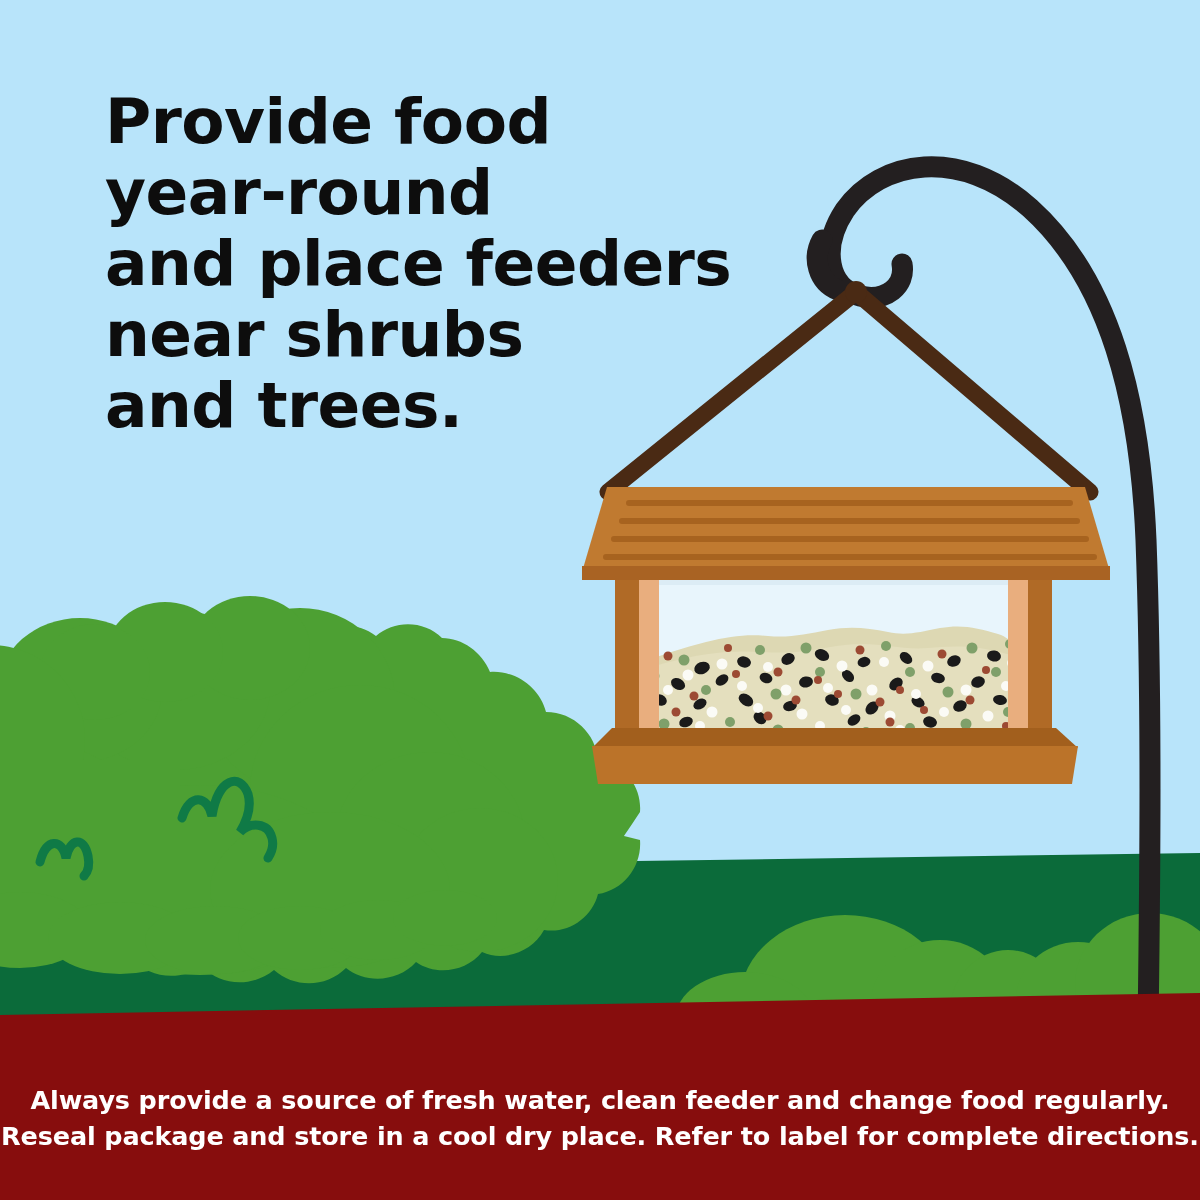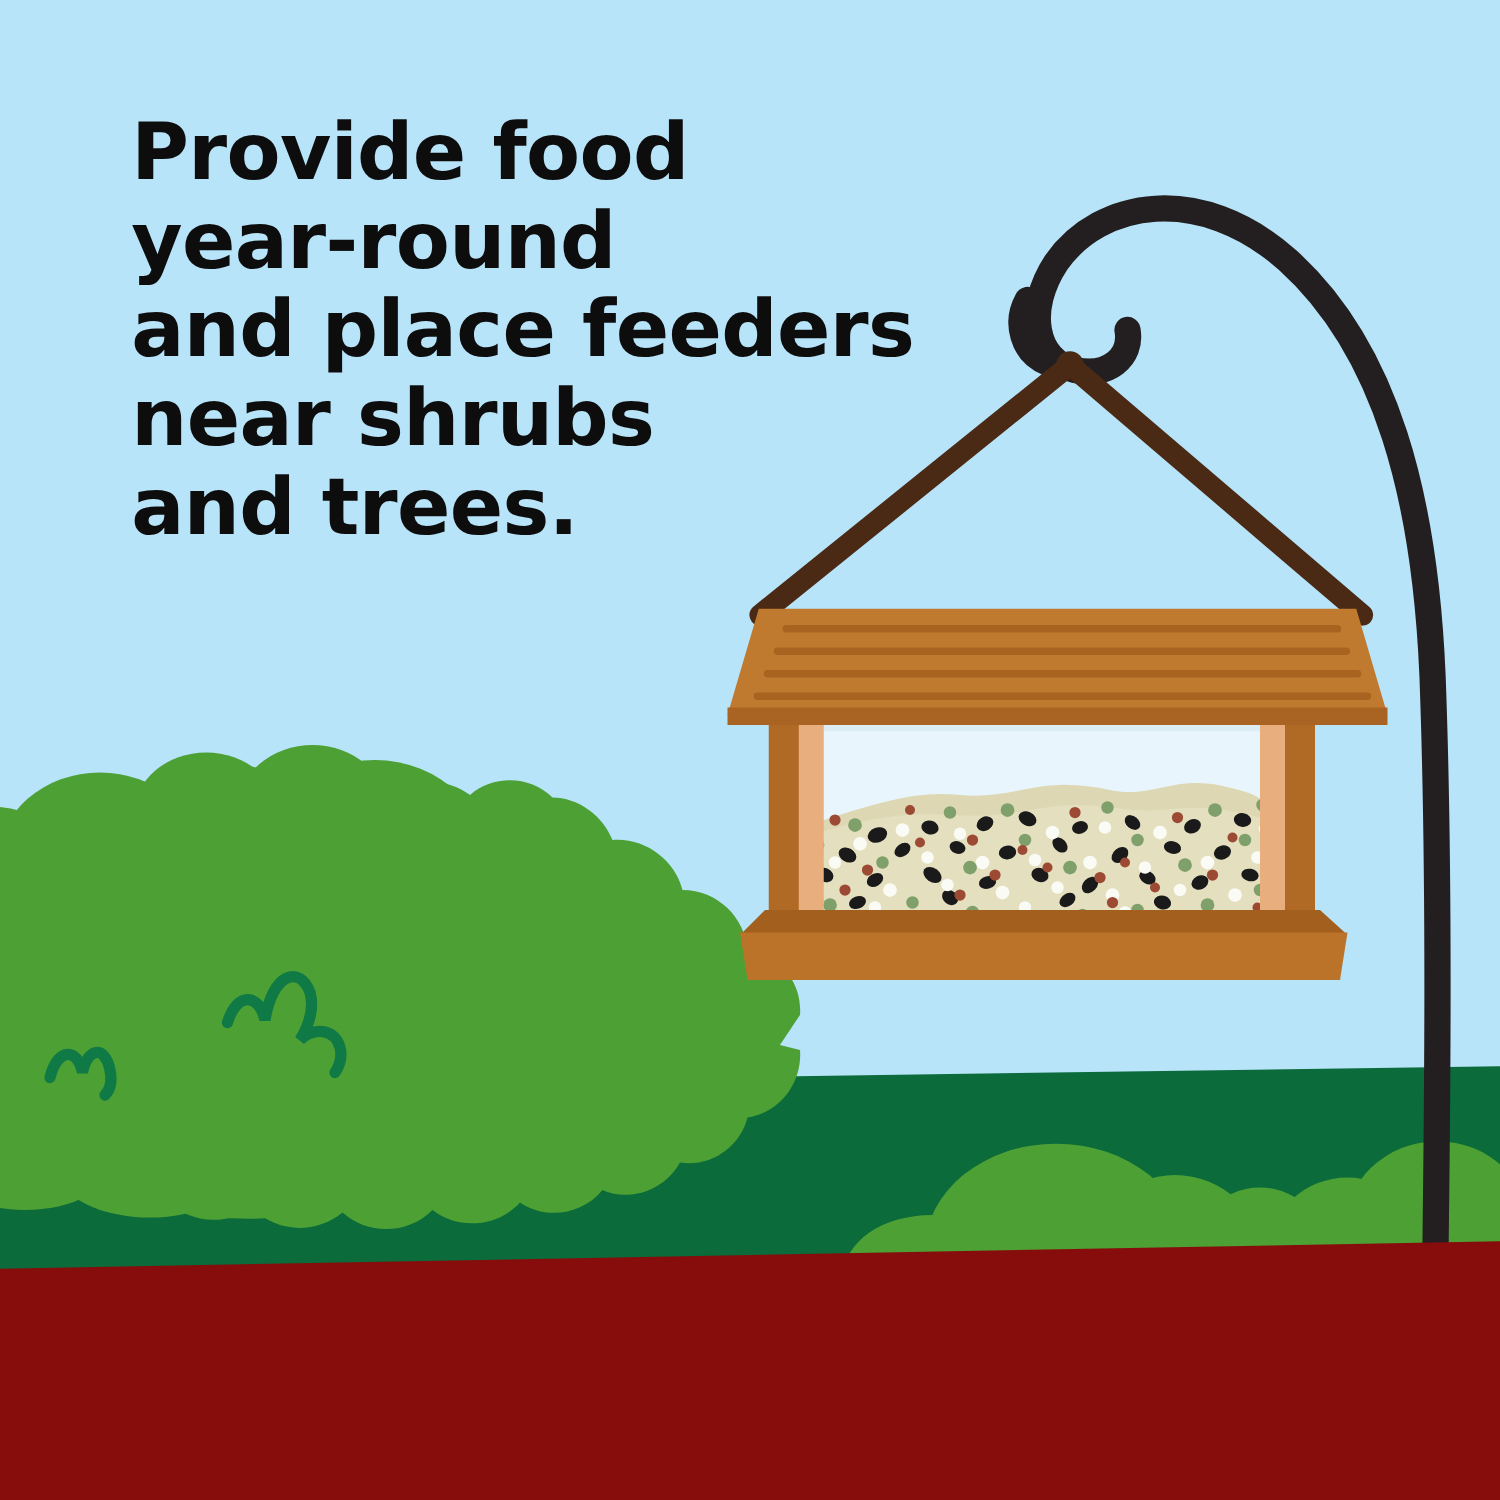--- a/index.html
+++ b/index.html
@@ -332,14 +332,16 @@
 
     </g>
   </svg>
 
   <h1 class="headline">Provide food
 year-round
 and place feeders
 near shrubs
 and trees.</h1>
 
+  <p class="footer-text">Always provide a source of fresh water, clean feeder and change food regularly.
+Reseal package and store in a cool dry place. Refer to label for complete directions.</p>
 
 </div>
 
 </body></html>

